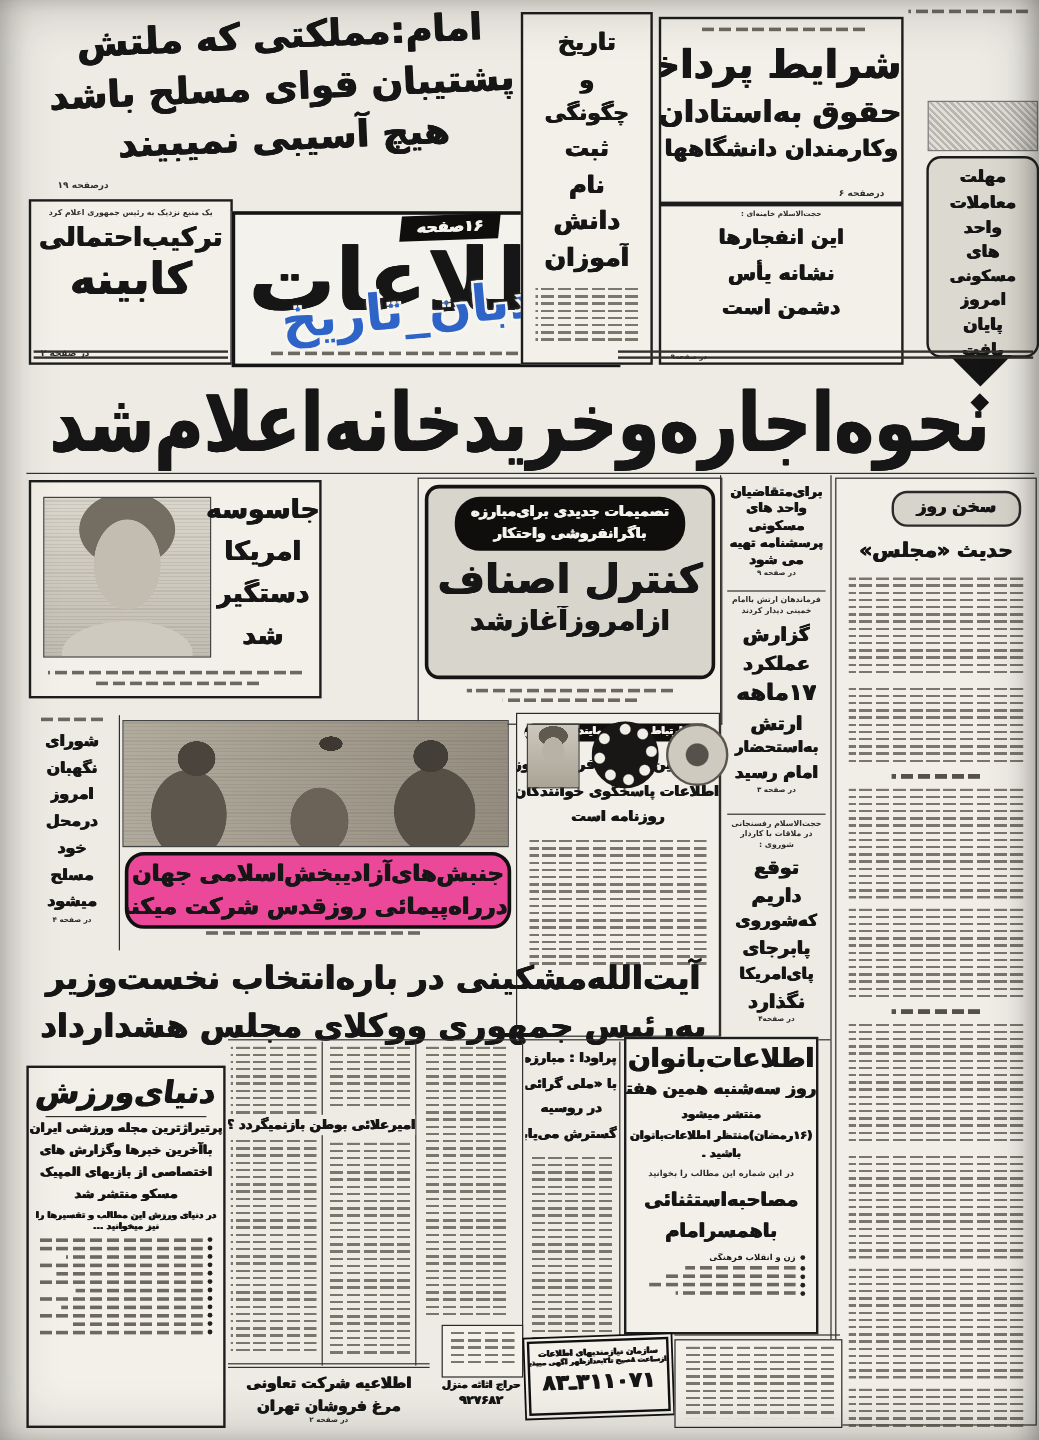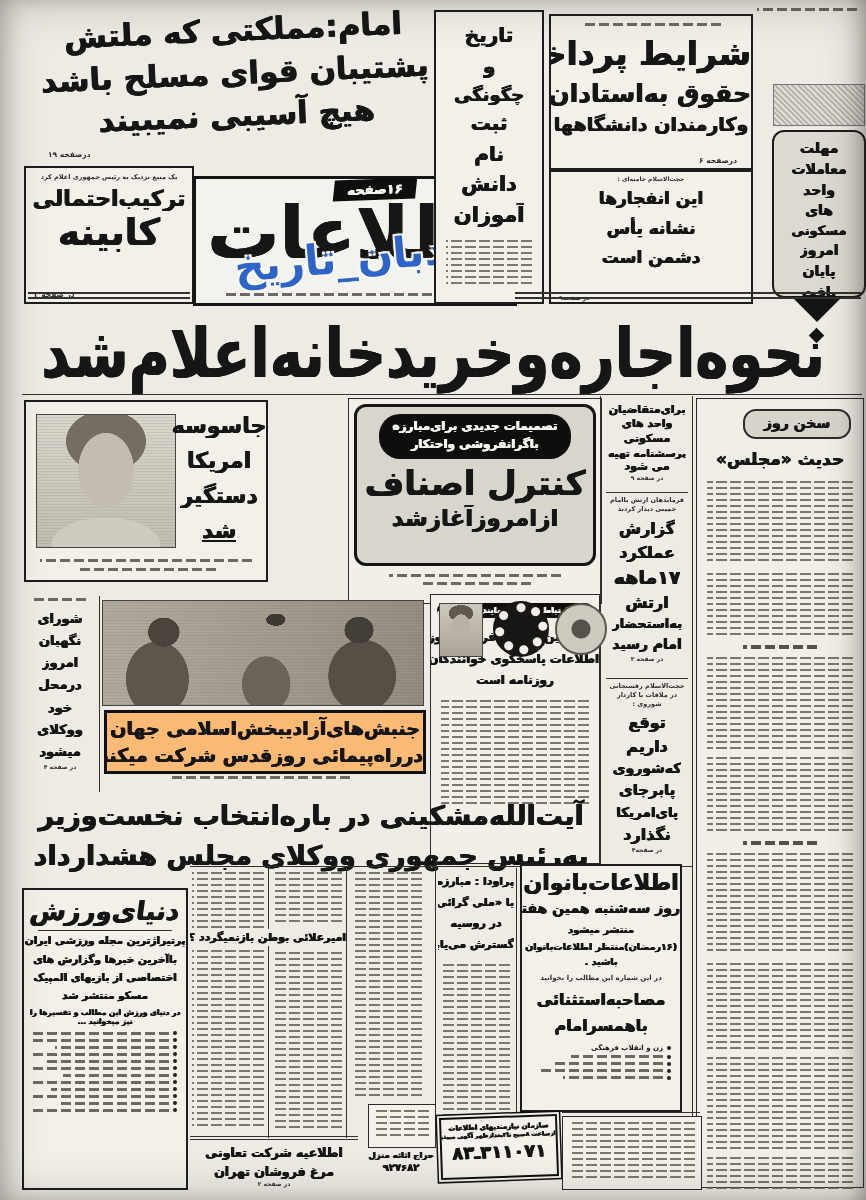--- a/index.html
+++ b/index.html
@@ -118,21 +118,21 @@
                 background-image:
                   radial-gradient(46px 62px at 50% 42%, #c3bdb1 60%, rgba(0,0,0,0) 61%),
                   radial-gradient(72px 56px at 50% 20%, #746d62 55%, rgba(0,0,0,0) 56%),
                   radial-gradient(90px 44px at 50% 98%, #cfcabf 60%, rgba(0,0,0,0) 61%),
                   repeating-linear-gradient(0deg, rgba(90,86,78,.12) 0 1px, rgba(0,0,0,0) 1px 3px),
                   linear-gradient(#dad6cc, #c2bdb2);"></div>
     <div class="stack" style="position:absolute;right:4px;top:6px;width:86px;height:140px;">
       <span class="fat nw" style="font-size:22px;">جاسوسه</span>
       <span class="fat nw" style="font-size:22px;">امریکا</span>
       <span class="fat nw" style="font-size:22px;">دستگیر</span>
-      <span class="fat nw" style="font-size:22px;text-decoration:underline;">شد</span>
+      <span class="fat nw" style="font-size:22px;">شد</span>
     </div>
     <div class="abs wline" style="left:14px;right:14px;bottom:18px;"></div>
     <div class="abs wline" style="left:50px;right:50px;bottom:9px;"></div>
   </div>
 
 
   <div class="abs" style="left:348px;top:398px;width:252px;height:204px;border:1.5px solid #2a2a2a;background:#f1efe8;">
     <div style="margin:5px;height:156px;border:3px solid #151515;border-radius:12px;background:#d8d5cc;overflow:hidden;">
       <div class="pill ctr" style="width:192px;height:42px;margin:7px auto 2px;border-radius:21px;padding-top:3px;">
         <div class="fat nw" style="font-size:12px;line-height:1.6;">تصمیمات جدیدی برای‌مبارزه</div>
@@ -204,38 +204,38 @@
   </div>
 
   <div class="abs" style="left:24px;top:596px;width:72px;height:198px;">
     <div class="wline" style="margin:2px 10px 6px;"></div>
     <div class="stack" style="height:156px;">
       <span class="fat nw" style="font-size:13px;">شورای</span>
       <span class="fat nw" style="font-size:13px;">نگهبان</span>
       <span class="fat nw" style="font-size:13px;">امروز</span>
       <span class="fat nw" style="font-size:13px;">درمحل</span>
       <span class="fat nw" style="font-size:13px;">خود</span>
-      <span class="fat nw" style="font-size:13px;">ووکلای</span>
+      <span class="fat nw" style="font-size:13px;">مسلح</span>
       <span class="fat nw" style="font-size:13px;">میشود</span>
     </div>
     <div class="pg ctr" style="font-size:6px;">در صفحه ۴</div>
   </div>
   <div class="vline" style="left:99px;top:596px;height:196px;"></div>
 
   <div class="abs photo" style="left:102px;top:600px;width:320px;height:104px;
               background-image:
                 radial-gradient(26px 24px at 19% 30%, #4a443c 60%, rgba(0,0,0,0) 61%),
                 radial-gradient(52px 62px at 17% 75%, #5d564c 60%, rgba(0,0,0,0) 61%),
                 radial-gradient(24px 22px at 80% 28%, #433e37 60%, rgba(0,0,0,0) 61%),
                 radial-gradient(56px 60px at 81% 72%, #564f45 60%, rgba(0,0,0,0) 61%),
                 radial-gradient(40px 46px at 51% 80%, #6b6358 60%, rgba(0,0,0,0) 61%),
                 radial-gradient(16px 10px at 54% 18%, #3d3831 60%, rgba(0,0,0,0) 61%),
                 repeating-linear-gradient(0deg, rgba(70,66,58,.10) 0 1px, rgba(0,0,0,0) 1px 3px),
                 linear-gradient(100deg,#b2ac9f,#948c7f);"></div>
-  <div class="abs" style="left:104px;top:710px;width:316px;height:58px;border:3px solid #101010;border-radius:0;background:#fdba74;">
+  <div class="abs" style="left:104px;top:710px;width:316px;height:58px;border:3px solid #101010;border-radius:16px;background:#ec4899;">
     <div class="fat ctr nw" style="font-size:19px;line-height:1.55;margin-top:1px;">جنبش‌های‌آزادیبخش‌اسلامی جهان</div>
     <div class="fat ctr nw" style="font-size:19px;line-height:1.3;">درراه‌پیمائی روزقدس شرکت میکنند</div>
   </div>
   <div class="abs wline" style="left:170px;top:776px;width:180px;"></div>
 
   <div class="abs" style="left:430px;top:594px;width:168px;height:268px;border:1.5px solid #2a2a2a;background:#f1efe8;">
     <div class="abs photo" style="left:8px;top:8px;width:42px;height:52px;
                 background-image:radial-gradient(15px 19px at 50% 42%, #b8b1a5 60%, rgba(0,0,0,0) 61%),
                                  radial-gradient(22px 15px at 50% 18%, #5f594f 55%, rgba(0,0,0,0) 56%),
                                  linear-gradient(#cdc8bd,#aaa396);"></div>

